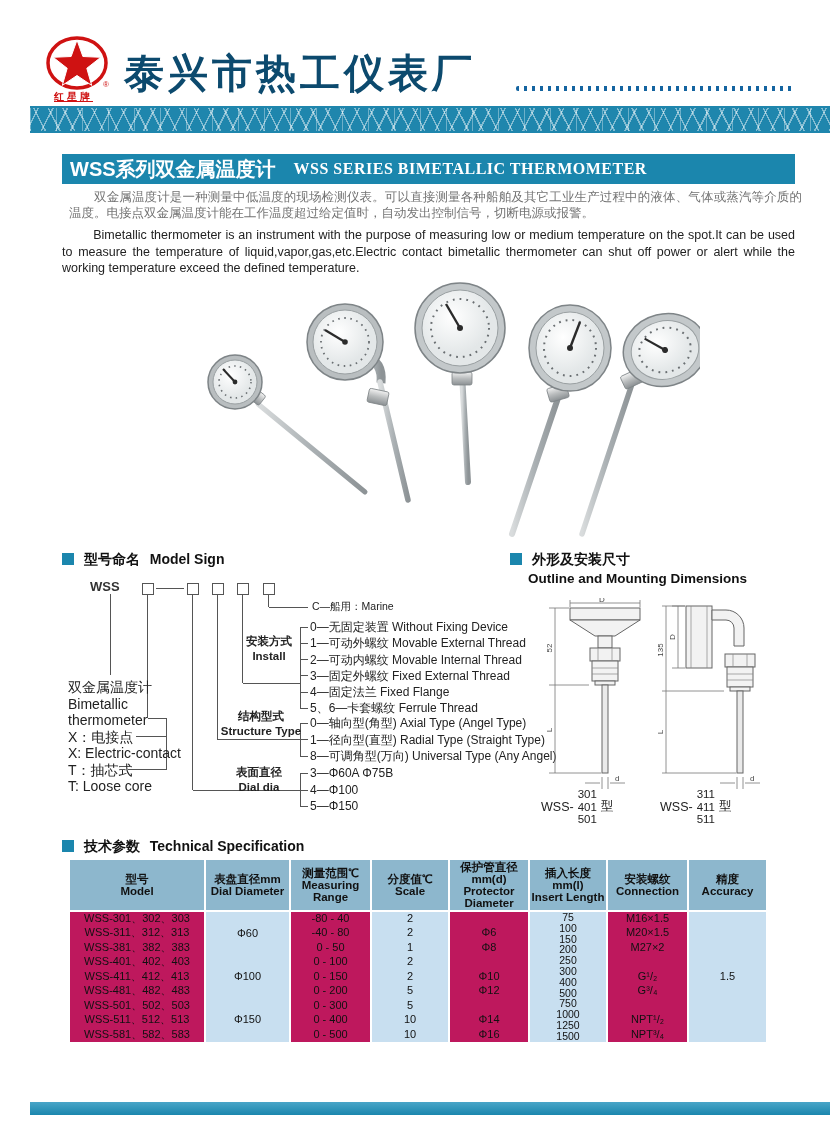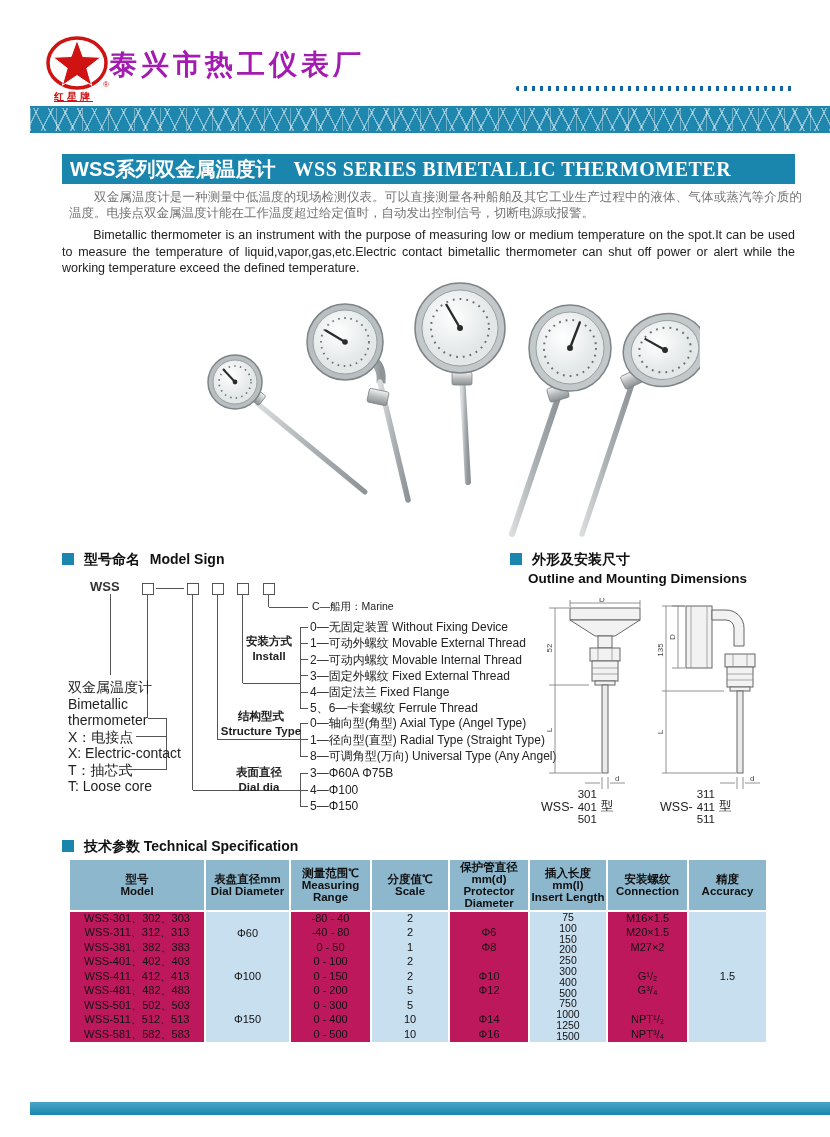--- a/index.html
+++ b/index.html
@@ -4,35 +4,35 @@
 <style>
   * { margin:0; padding:0; box-sizing:border-box; }
   html,body { background:#fff; }
   body { font-family:"Liberation Sans", sans-serif; color:#1a1a1a; }
   #canvas { position:relative; width:830px; height:1137px; background:#fff; overflow:hidden; margin:0 auto; }
 
   
   .logo { position:absolute; left:44px; top:36px; width:70px; height:56px; }
   .brand-name { position:absolute; left:54px; top:90px; width:60px; font-size:10px; font-weight:bold; color:#cf1212; letter-spacing:3px; text-decoration:underline; }
   .reg-mark { position:absolute; left:103px; top:80px; font-size:8px; color:#cf1212; }
-  .company { position:absolute; left:109px; top:46px; font-size:28px; font-weight:bold; color:#a21caf; letter-spacing:4px; white-space:nowrap; }
+  .company { position:absolute; left:124px; top:46px; font-size:40px; font-weight:bold; color:#0c4a6e; letter-spacing:4px; white-space:nowrap; }
   .leader-dots { position:absolute; left:516px; top:86px; width:280px; height:5px;
      background:repeating-linear-gradient(90deg,#1464a0 0 3px, transparent 3px 8px); border-radius:2px; }
   .pattern-band { position:absolute; left:30px; top:106px; width:800px; height:27px; background-color:#1f86ad;
      background-image:
        repeating-linear-gradient(63deg, rgba(255,255,255,.45) 0 1.5px, transparent 1.5px 13px),
        repeating-linear-gradient(-63deg, rgba(255,255,255,.45) 0 1.5px, transparent 1.5px 13px),
        repeating-linear-gradient(90deg, rgba(255,255,255,.35) 0 1px, transparent 1px 26px);
      border-top:2px solid #1f86ad; border-bottom:2px solid #1f86ad; }
 
   
   .title-bar { position:absolute; left:62px; top:154px; width:733px; height:30px; background:#1b86ad;
      display:flex; align-items:center; padding-left:8px; white-space:nowrap; }
   .title-zh { color:#fff; font-size:20px; font-weight:bold; }
-  .title-en { color:#fff; font-size:20px; font-weight:bold; font-family:"Liberation Serif", serif; margin-left:18px; letter-spacing:0.5px; }
+  .title-en { color:#fff; font-size:16px; font-weight:bold; font-family:"Liberation Serif", serif; margin-left:18px; letter-spacing:0.5px; }
 
   
   .intro-zh { position:absolute; left:69px; top:190px; width:733px; font-size:12.5px; font-weight:normal; line-height:15.5px;
      text-indent:2em; text-align:justify; color:#737373; }
   .intro-en { position:absolute; left:62px; top:227px; width:733px; font-size:12.5px; line-height:16.5px;
      text-indent:2.5em; text-align:justify; color:#222; }
 
   
   .sec-head { position:absolute; font-size:14px; font-weight:bold; color:#111; white-space:nowrap; }
   .sec-sq { display:inline-block; width:12px; height:12px; background:#1b86ad; margin-right:6px; vertical-align:-1px; }
@@ -361,21 +361,21 @@
         <div>311</div>
         <div>411</div>
         <div>511</div>
       </div>
     <span>型</span>
   </div>
 
   <div class="sec-head" style="left:62px;top:838px;">
     <span class="sec-sq"></span>
     <span>技术参数</span>
-    <span style="">Technical Specification</span>
+    <span style="margin-left:6px;">Technical Specification</span>
   </div>
 
   <table class="spec">
     <colgroup>
       <col style="width:136px">
         <col style="width:85px">
         <col style="width:81px">
         <col style="width:78px">
       <col style="width:80px">
         <col style="width:78px">

